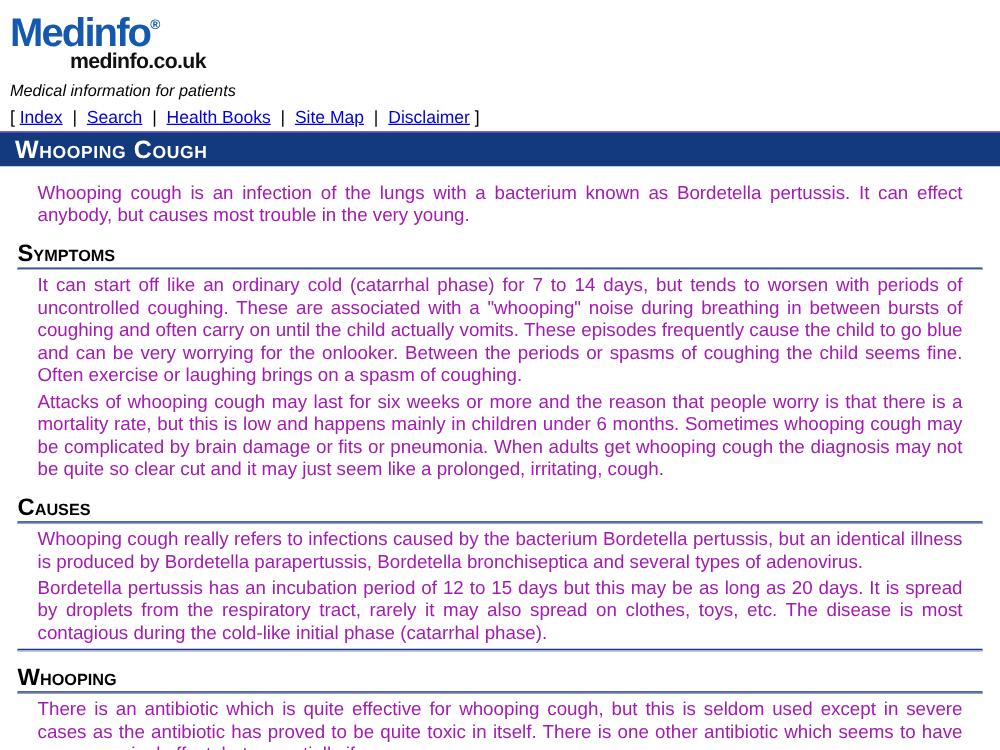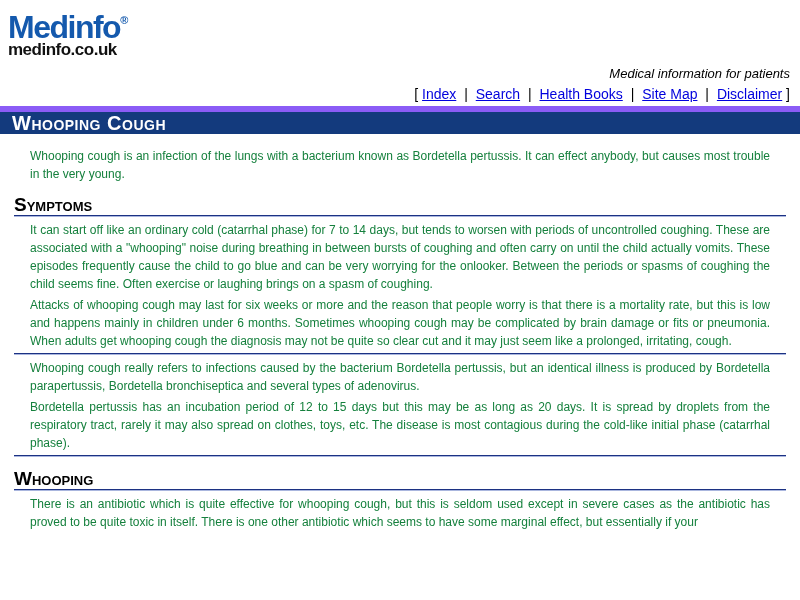--- a/index.html
+++ b/index.html
@@ -13,43 +13,43 @@
   
   .header { display: flex; padding: 5px 10px 2px 8px; flex-direction: column; }
   .logo { width: 150px; cursor: pointer; }
   .logo-title {
     font-size: 32px; font-weight: 900; letter-spacing: -1.5px;
     color: #1459ad; line-height: 30px; white-space: nowrap;
   }
   .logo-title sup { font-size: 11px; letter-spacing: 0; vertical-align: 14px; }
   .logo-domain {
     font-size: 17px; font-weight: bold; color: #111111;
-    letter-spacing: -0.5px; margin-top: -2px; line-height: 19px; white-space: nowrap;
+    letter-spacing: -0.5px; margin-top: -2px; line-height: 19px; white-space: nowrap; margin-left: 48px;
   }
-  .header-center { flex: 1; text-align: right; padding-top: 7px; }
+  .header-center { flex: 1; text-align: left; padding-top: 7px; }
   .tagline { font-style: italic; font-size: 13px; color: #000000; margin-bottom: 5px; }
   .nav { font-size: 14px; color: #000000; }
   .nav a { color: #0000dd; text-decoration: underline; cursor: pointer; }
   .nav .sep { margin: 0 4px; }
   
   .title-bar {
     background: #133a7d; height: 28px; margin-top: 2px;
     display: flex; align-items: center; padding-left: 12px;
     border-top: 1px solid #3b5globalcompat;
   }
-  .title-bar { border-top: 6px solid #8b5cf6; }
+  .title-bar { border-top: 1px solid #8b5cf6; }
   .page-title {
     color: #ffffff; font-variant: small-caps; font-weight: bold;
     font-size: 20px; letter-spacing: 0.5px; line-height: 1;
   }
   
   .content { padding: 0 14px; }
   .content p {
-    text-align: justify; margin: 3px 16px; font-size: 12px;
-    line-height: 18px; color: #15803d;
+    text-align: justify; margin: 3px 16px; font-size: 15px;
+    line-height: 18px; color: #a21caf;
   }
   .content p.intro { margin-top: 13px; }
   .section-heading {
     font-variant: small-caps; font-weight: bold; font-size: 19px;
     color: #000000; margin: 12px 0 0 0; line-height: 19px;
   }
   .rule {
     height: 2px; background: #1c3283; border-bottom: 1px solid #aab6de;
     margin: 1px 0 4px 0;
   }
@@ -85,20 +85,21 @@
 </div>
 
 <div class="content">
   <p class="intro">Whooping cough is an infection of the lungs with a bacterium known as Bordetella pertussis. It can effect anybody, but causes most trouble in the very young.</p>
 
   <h2 class="section-heading">Symptoms</h2>
   <div class="rule"></div>
   <p>It can start off like an ordinary cold (catarrhal phase) for 7 to 14 days, but tends to worsen with periods of uncontrolled coughing. These are associated with a "whooping" noise during breathing in between bursts of coughing and often carry on until the child actually vomits. These episodes frequently cause the child to go blue and can be very worrying for the onlooker. Between the periods or spasms of coughing the child seems fine. Often exercise or laughing brings on a spasm of coughing.</p>
   <p>Attacks of whooping cough may last for six weeks or more and the reason that people worry is that there is a mortality rate, but this is low and happens mainly in children under 6 months. Sometimes whooping cough may be complicated by brain damage or fits or pneumonia. When adults get whooping cough the diagnosis may not be quite so clear cut and it may just seem like a prolonged, irritating, cough.</p>
 
+  <h2 class="section-heading">Causes</h2>
   <div class="rule"></div>
   <p>Whooping cough really refers to infections caused by the bacterium Bordetella pertussis, but an identical illness is produced by Bordetella parapertussis, Bordetella bronchiseptica and several types of adenovirus.</p>
   <p>Bordetella pertussis has an incubation period of 12 to 15 days but this may be as long as 20 days. It is spread by droplets from the respiratory tract, rarely it may also spread on clothes, toys, etc. The disease is most contagious during the cold-like initial phase (catarrhal phase).</p>
 
   <div class="rule"></div>
 
   <h2 class="section-heading">Whooping</h2>
   <div class="rule"></div>
   <p>There is an antibiotic which is quite effective for whooping cough, but this is seldom used except in severe cases as the antibiotic has proved to be quite toxic in itself. There is one other antibiotic which seems to have some marginal effect, but essentially if your</p>
 </div>

